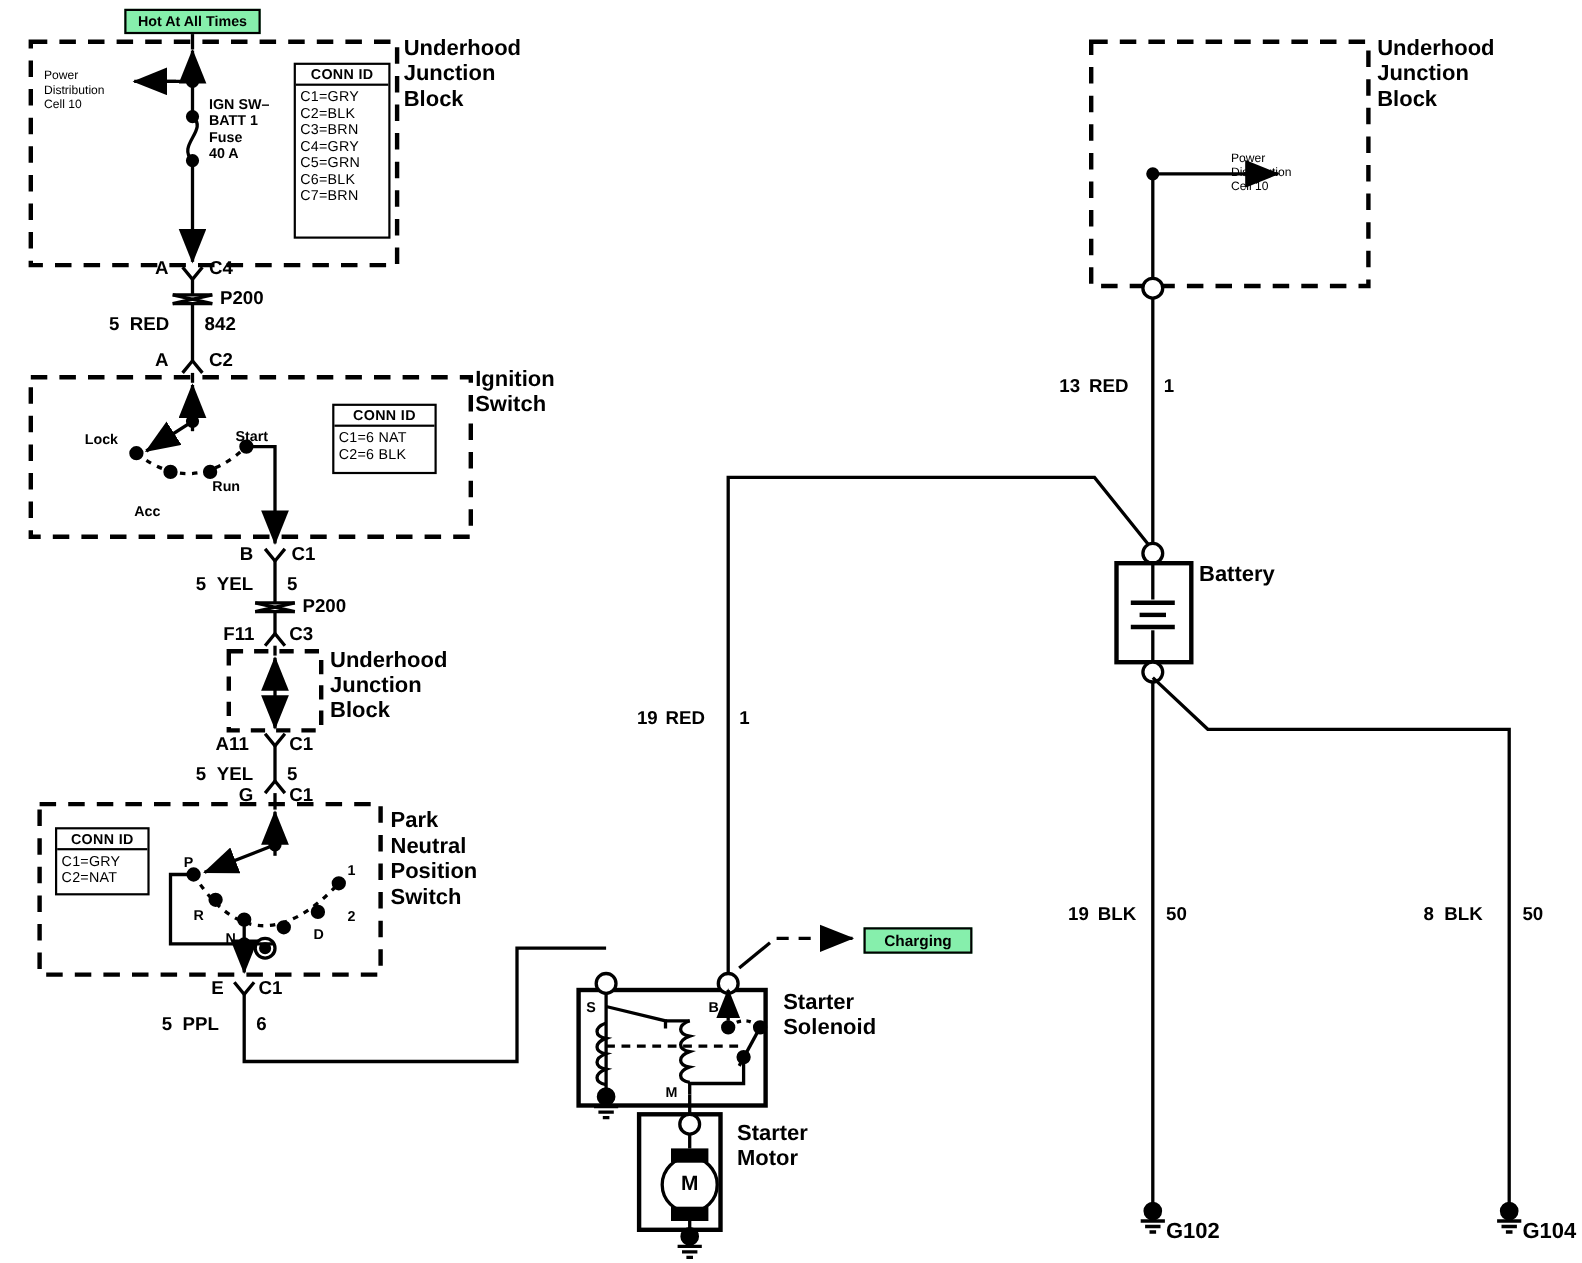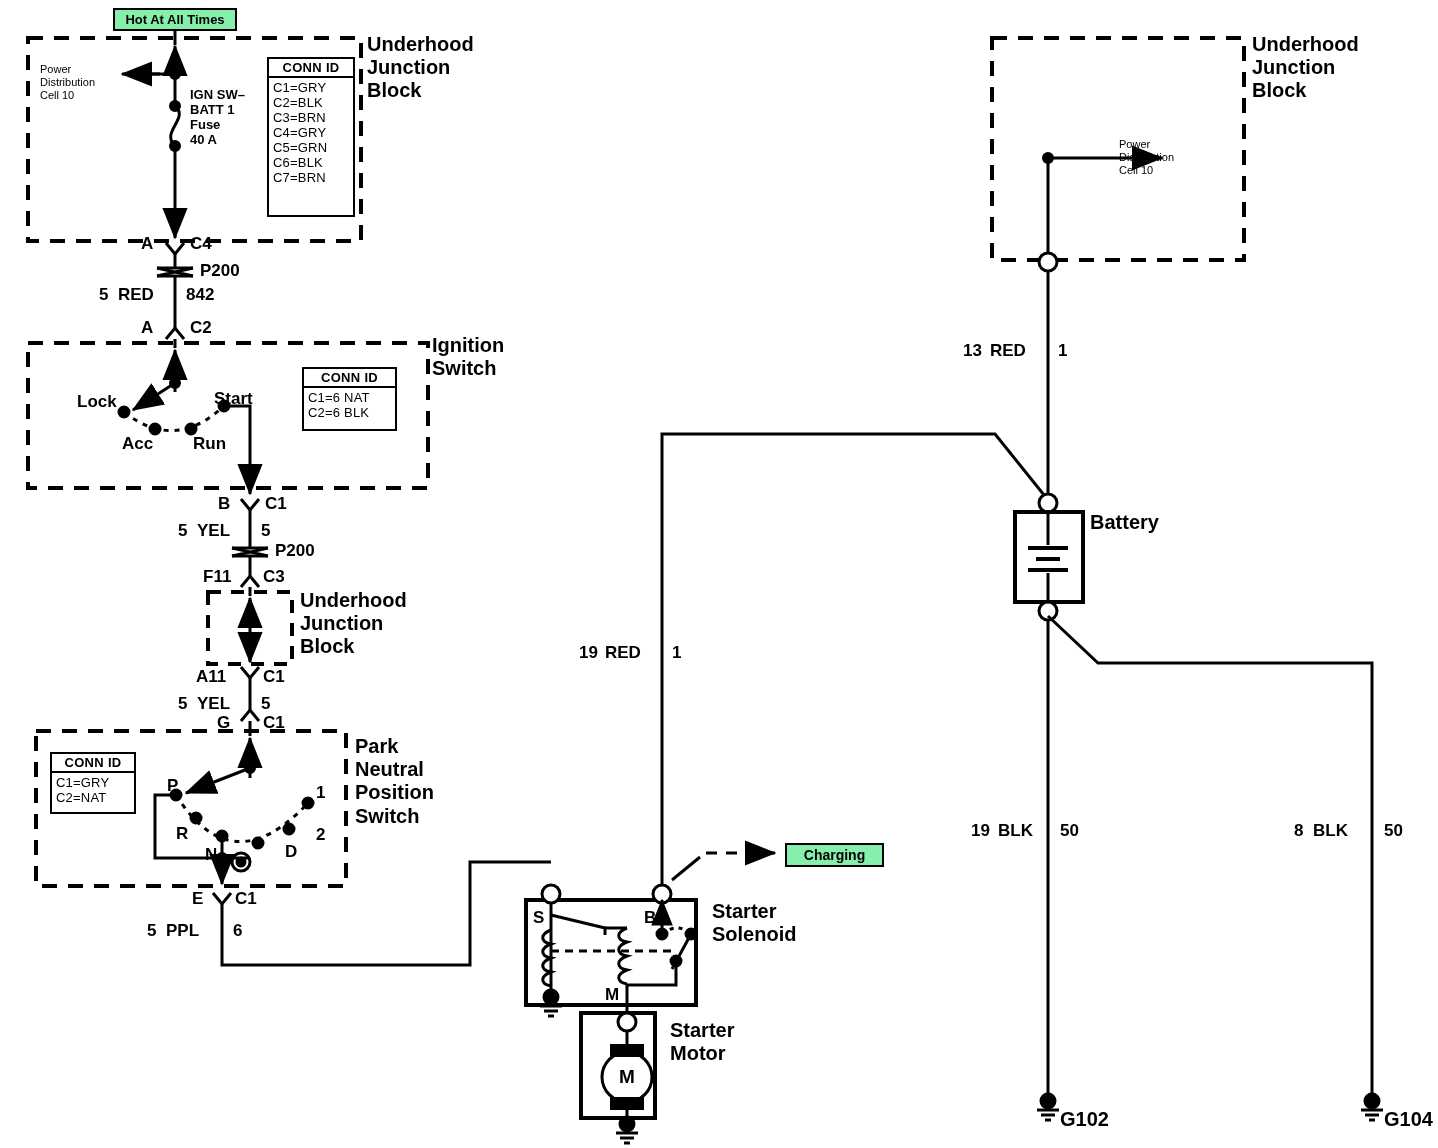--- a/index.html
+++ b/index.html
@@ -2,21 +2,21 @@
 <html><head>
 <meta charset="utf-8">
 <style>
   html,body{margin:0;padding:0;background:#fff;}
   body{font-family:"Liberation Sans",sans-serif;color:#000;}
   #root{position:relative;width:1438px;height:1148px;overflow:hidden;background:#fff;}
   #svgroot{position:absolute;left:0;top:0;width:1438px;height:1148px;}
   .lbl{position:absolute;font-family:"Liberation Sans",sans-serif;color:#000;white-space:pre;line-height:1.16;}
   .big{font-size:20px;font-weight:bold;}
   .med{font-size:17px;font-weight:bold;}
-  .sm{font-size:17px;font-weight:bold;}
+  .sm{font-size:13px;font-weight:bold;}
   .xs{font-size:11px;font-weight:normal;}
   .boxlab{position:absolute;border:2px solid #000;background:#86efac;font-weight:bold;
           display:flex;align-items:center;justify-content:center;box-sizing:border-box;}
   .connbox{position:absolute;border:2px solid #000;background:#fff;box-sizing:border-box;}
   .connbox .hdr{font-size:13px;font-weight:bold;text-align:center;border-bottom:2px solid #000;padding:1px 4px;letter-spacing:.3px;}
   .connbox .row{font-size:13px;font-weight:normal;padding:0px 4px;letter-spacing:.2px;}
   .connbox .rows{padding:2px 0 2px 0;}
 </style>
 </head>
 <body>
@@ -242,21 +242,21 @@
   <div class="rows">
     <div class="row">C1=6 NAT</div>
     <div class="row">C2=6 BLK</div>
   </div>
 </div>
 
 <div class="lbl big" style="left:432px;top:334px;width:110px;">Ignition
 Switch</div>
 
 <div class="lbl sm" style="left:77px;top:392px;">Lock</div>
-<div class="lbl sm" style="left:122px;top:434px;text-align:center;">Acc</div>
+<div class="lbl sm" style="left:122px;top:457px;text-align:center;">Acc</div>
 <div class="lbl sm" style="left:193px;top:434px;">Run</div>
 <div class="lbl sm" style="left:214px;top:389px;">Start</div>
 
 <div class="lbl med" style="left:218px;top:494px;">B</div>
 <div class="lbl med" style="left:265px;top:494px;">C1</div>
 
 <div class="lbl med" style="left:178px;top:521px;">5</div>
 <div class="lbl med" style="left:197px;top:521px;">YEL</div>
 <div class="lbl med" style="left:261px;top:521px;">5</div>
 

